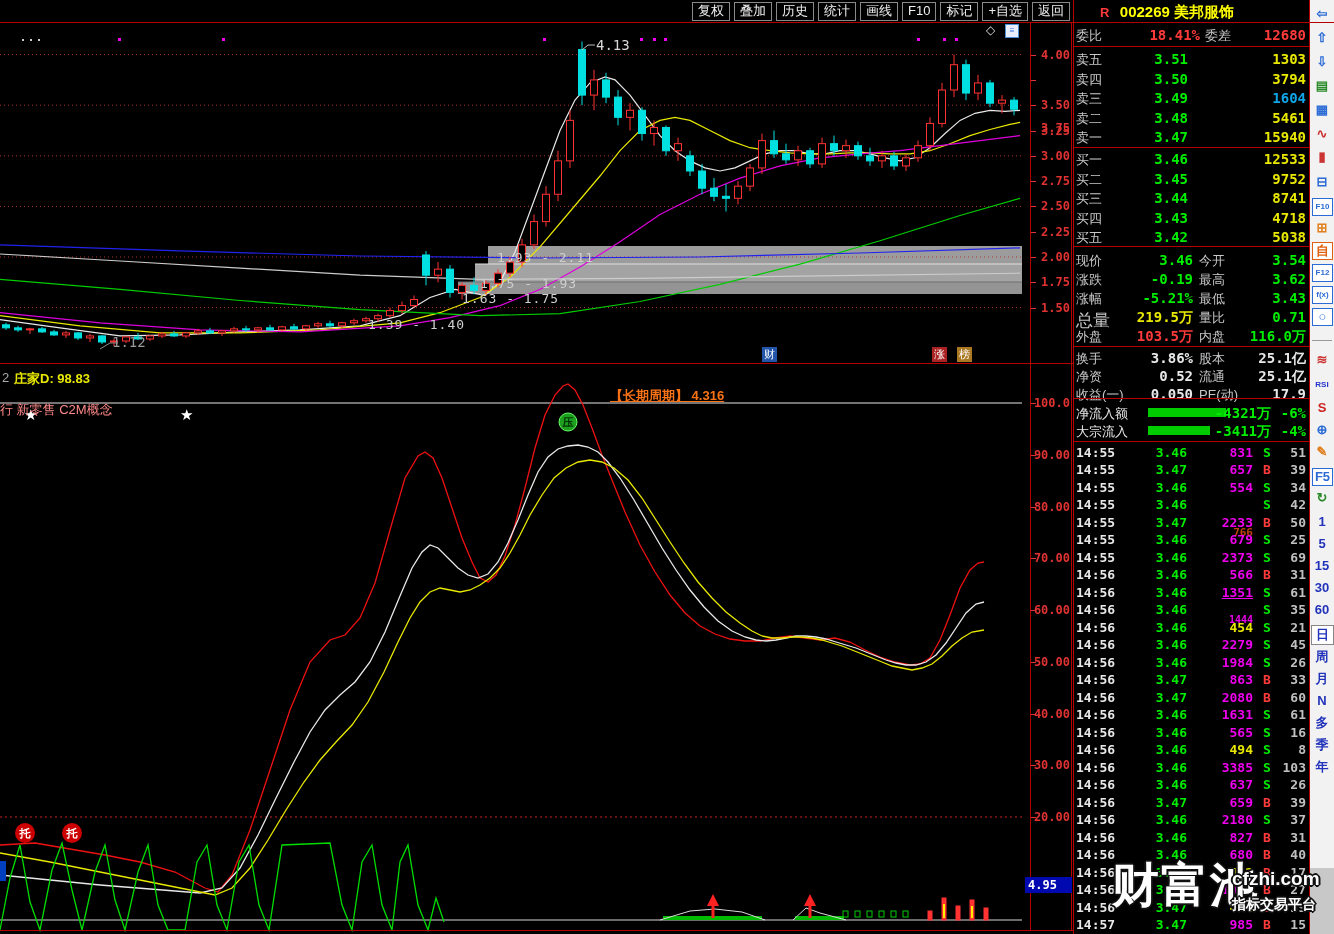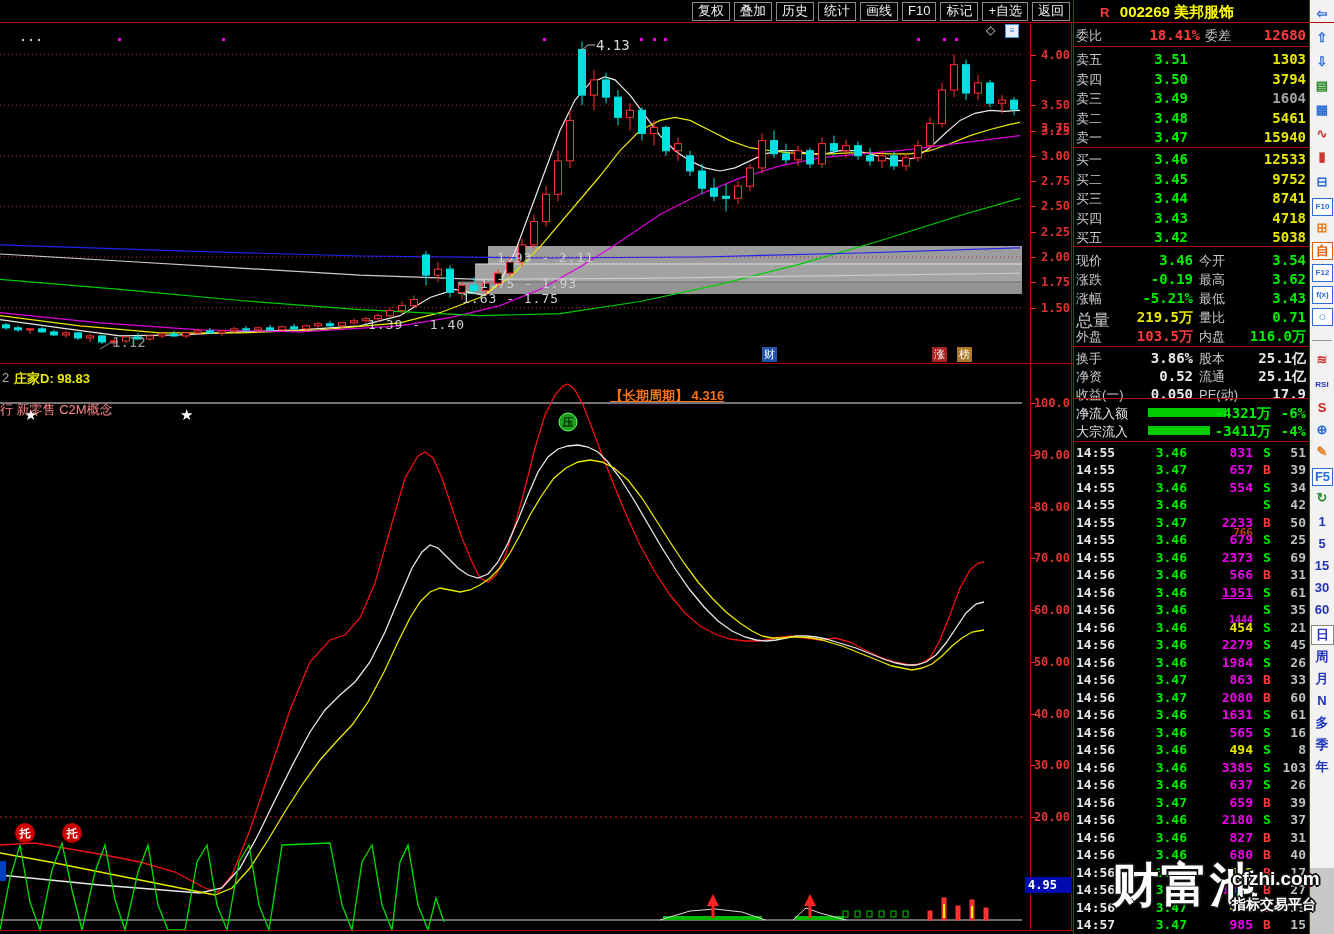--- a/index.html
+++ b/index.html
@@ -381,21 +381,21 @@
           <div class="abs val" style="left: 150px; top: 1px; width: 83px; color: rgb(232, 232, 0);">1303</div>
         </div>
         <div class="abs" style="left: 0px; top: 69.6px; width: 237px; height: 19px;">
           <div class="abs" style="left: 3px; top: 1px; color: rgb(200, 200, 200); font-size: 13px;">卖四</div>
           <div class="abs val" style="left: 60px; top: 1px; width: 55px; color: rgb(0, 238, 0);">3.50</div>
           <div class="abs val" style="left: 150px; top: 1px; width: 83px; color: rgb(232, 232, 0);">3794</div>
         </div>
         <div class="abs" style="left: 0px; top: 89.2px; width: 237px; height: 19px;">
           <div class="abs" style="left: 3px; top: 1px; color: rgb(200, 200, 200); font-size: 13px;">卖三</div>
           <div class="abs val" style="left: 60px; top: 1px; width: 55px; color: rgb(0, 238, 0);">3.49</div>
-          <div class="abs val" style="left: 150px; top: 1px; width: 83px; color: #a3a3a3; text-align: right;">1604</div>
+          <div class="abs val" style="left: 150px; top: 1px; width: 83px; color: #0ea5e9; text-align: right;">1604</div>
         </div>
         <div class="abs" style="left: 0px; top: 108.8px; width: 237px; height: 19px;">
           <div class="abs" style="left: 3px; top: 1px; color: rgb(200, 200, 200); font-size: 13px;">卖二</div>
           <div class="abs val" style="left: 60px; top: 1px; width: 55px; color: rgb(0, 238, 0);">3.48</div>
           <div class="abs val" style="left: 150px; top: 1px; width: 83px; color: rgb(232, 232, 0);">5461</div>
         </div>
         <div class="abs" style="left: 0px; top: 128.4px; width: 237px; height: 19px;">
           <div class="abs" style="left: 3px; top: 1px; color: rgb(200, 200, 200); font-size: 13px;">卖一</div>
           <div class="abs val" style="left: 60px; top: 1px; width: 55px; color: rgb(0, 238, 0);">3.47</div>
           <div class="abs val" style="left: 150px; top: 1px; width: 83px; color: rgb(232, 232, 0);">15940</div>

